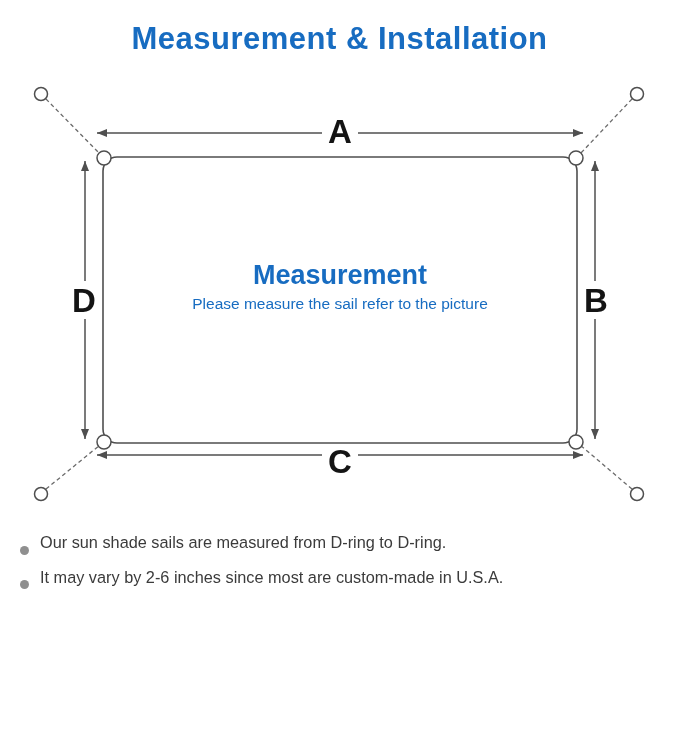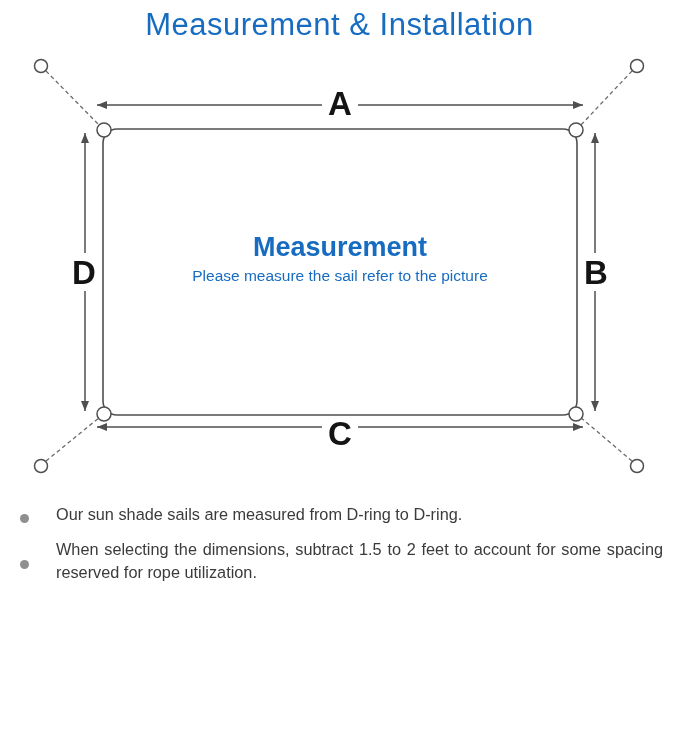--- a/index.html
+++ b/index.html
@@ -9,25 +9,25 @@
     background: #ffffff;
     font-family: "Liberation Sans", sans-serif;
   }
   .page {
     width: 679px;
     height: 739px;
     overflow: hidden;
     background: #ffffff;
   }
   h1.page-title {
-    margin: 2px;
+    margin: 16px;
     padding-top: 5px;
     text-align: center;
     font-size: 31px;
-    font-weight: 400;
+    font-weight: 700;
     color: #176cc1;
     letter-spacing: 0.5px;
   }
   .diagram-wrap {
     width: 679px;
     height: 440px;
   }
   svg text.dim-letter {
     font-family: "Liberation Sans", sans-serif;
     font-size: 33px;
@@ -45,23 +45,22 @@
     font-size: 15.5px;
     fill: #176cc1;
   }
   ul.notes-list {
     list-style: none;
     margin: 18px 0 0 0;
     padding: 0 16px 0 20px;
   }
   ul.notes-list li {
     display: flex;
-    align-items: center;
+    align-items: flex-end;
     margin-bottom: 11px;
-    gap: 16px;
   }
   .bullet-dot {
     flex: 0 0 9px;
     width: 9px;
     height: 9px;
     border-radius: 50%;
     background: #8f8f8f;
     margin-top: 7px;
     margin-right: 11px;
   }
@@ -138,17 +137,17 @@
     </svg>
   </div>
 
   <ul class="notes-list">
     <li>
       <span class="bullet-dot"></span>
       <span class="note-text">Our sun shade sails are measured from D-ring to D-ring.</span>
     </li>
     <li>
       <span class="bullet-dot"></span>
-      <span class="note-text">When selecting the dimensions, subtract 1.5 to 2 feet to account for some spacing reserved for rope utilization.</span>
+      <span class="note-text">It may vary by 2-6 inches since most are custom-made in U.S.A.</span>
     </li>
   </ul>
 
 </div>
 
 </body></html>

